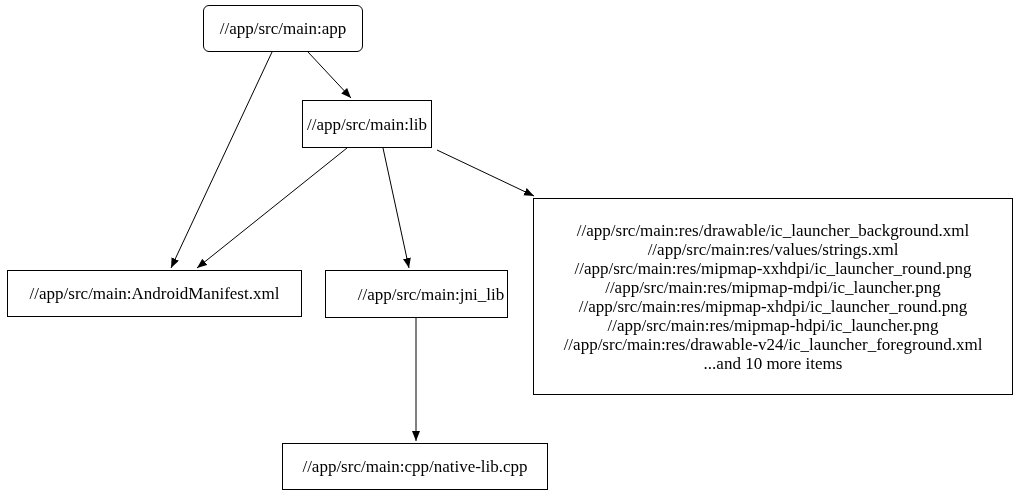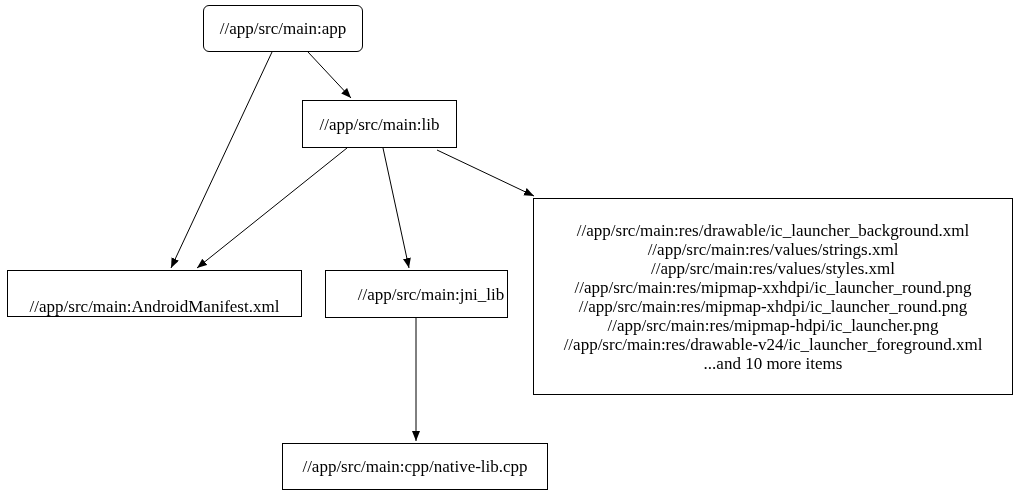--- a/index.html
+++ b/index.html
@@ -30,22 +30,22 @@
     display: flex;
     align-items: center;
     justify-content: center;
     text-align: center;
     color: #000000;
     font-size: 17px;
     line-height: 19px;
     white-space: nowrap;
   }
   .node-app          { left: 203px; top: 5px;   width: 160px; height: 47px; border-radius: 6px; }
-  .node-lib          { left: 302px; top: 100px; width: 155px; height: 48px; }
-  .node-manifest     { left: 7px;   top: 270px; width: 295px; height: 47px; align-items: flex-end; }
+  .node-lib          { left: 302px; top: 100px; width: 130px; height: 48px; }
+  .node-manifest     { left: 7px;   top: 270px; width: 295px; height: 47px; }
   .node-jni-lib      { left: 325px; top: 270px; width: 183px; height: 48px; padding-left: 29px; }
   .node-resources    { left: 533px; top: 198px; width: 480px; height: 197px;
                        flex-direction: column; justify-content: center; }
   .node-native-lib   { left: 282px; top: 443px; width: 266px; height: 47px; }
   .res-line {
     display: block;
     width: 100%;
     text-align: center;
     font-size: 17px;
     line-height: 19px;
@@ -87,22 +87,22 @@
     <span>//app/src/main:AndroidManifest.xml</span>
   </div>
 
   <div class="node node-jni-lib">
     <span>//app/src/main:jni_lib</span>
   </div>
 
   <div class="node node-resources">
     <span class="res-line">//app/src/main:res/drawable/ic_launcher_background.xml</span>
     <span class="res-line">//app/src/main:res/values/strings.xml</span>
-    <span class="res-line">//app/src/main:res/values/styles.xml</span>
     <span class="res-line">//app/src/main:res/mipmap-xxhdpi/ic_launcher_round.png</span>
+    <span class="res-line">//app/src/main:res/mipmap-mdpi/ic_launcher.png</span>
     <span class="res-line">//app/src/main:res/mipmap-xhdpi/ic_launcher_round.png</span>
     <span class="res-line">//app/src/main:res/mipmap-hdpi/ic_launcher.png</span>
     <span class="res-line">//app/src/main:res/drawable-v24/ic_launcher_foreground.xml</span>
     <span class="res-line">...and 10 more items</span>
   </div>
 
   <div class="node node-native-lib">
     <span>//app/src/main:cpp/native-lib.cpp</span>
   </div>
 

